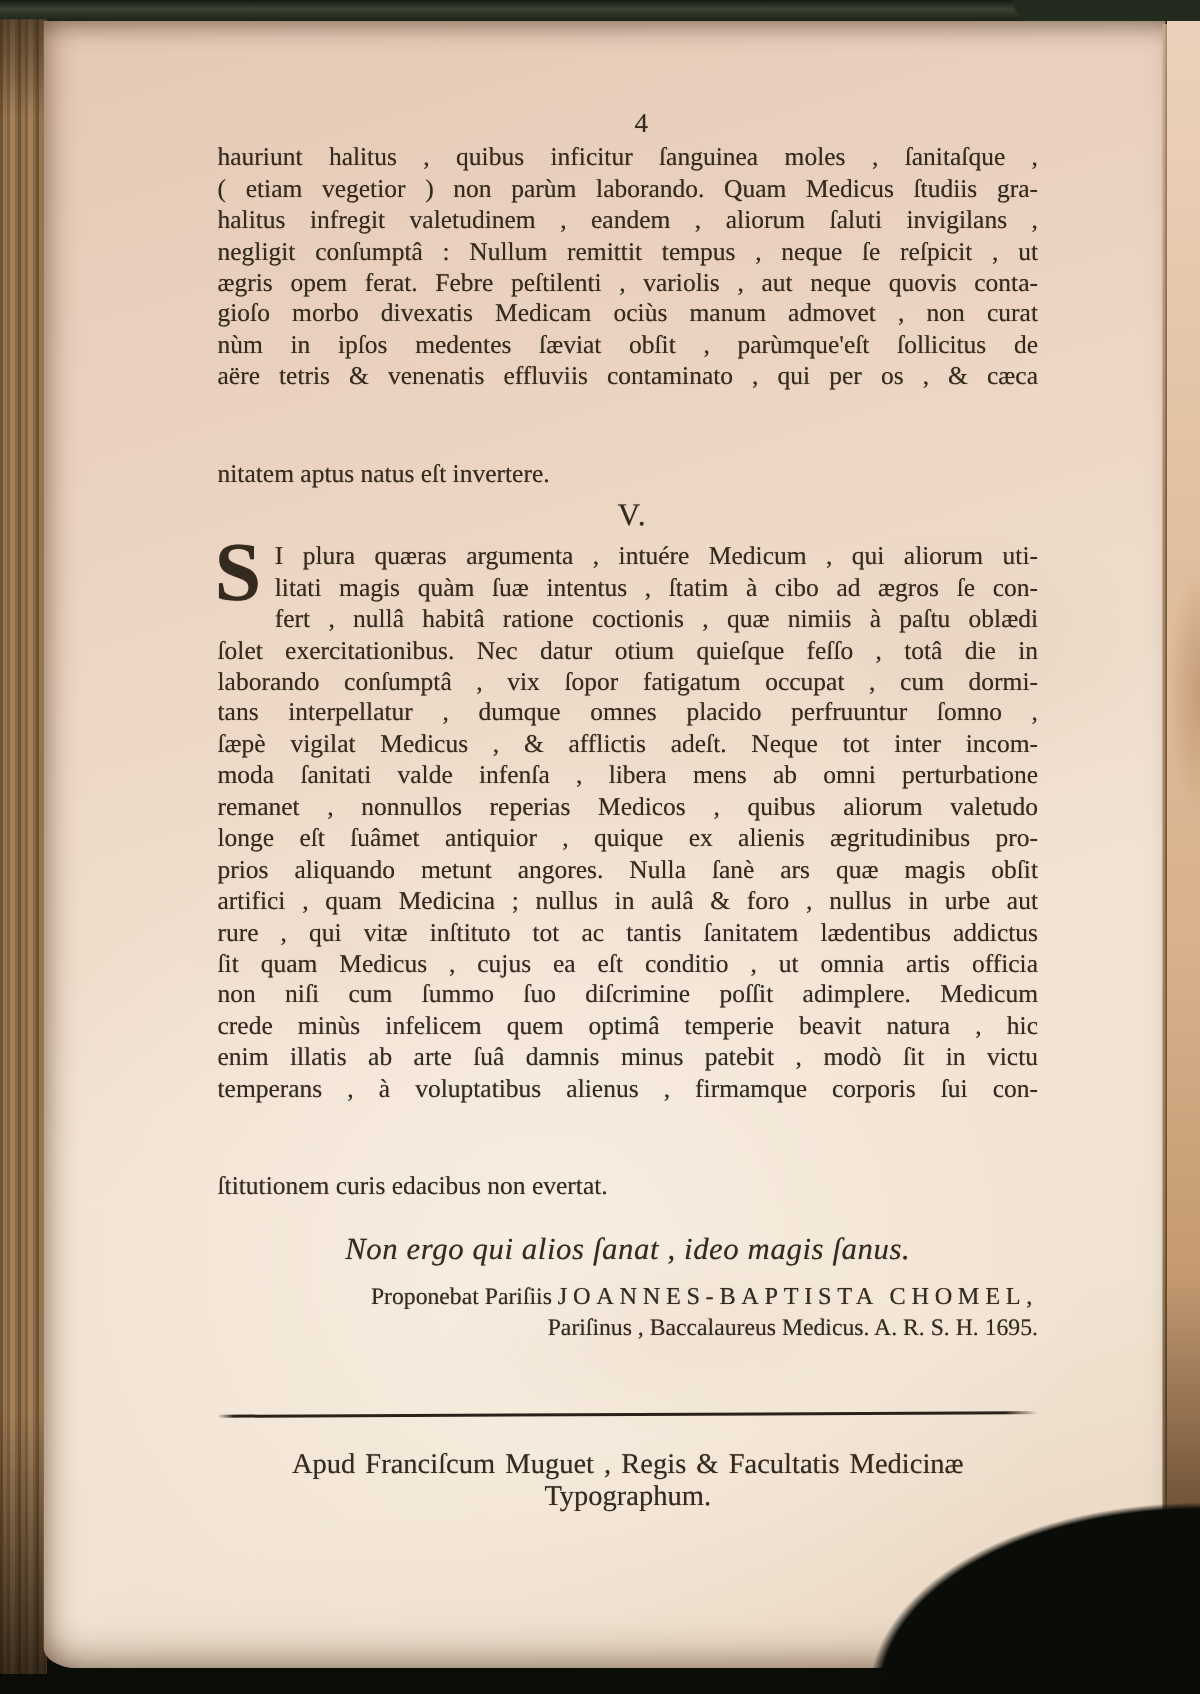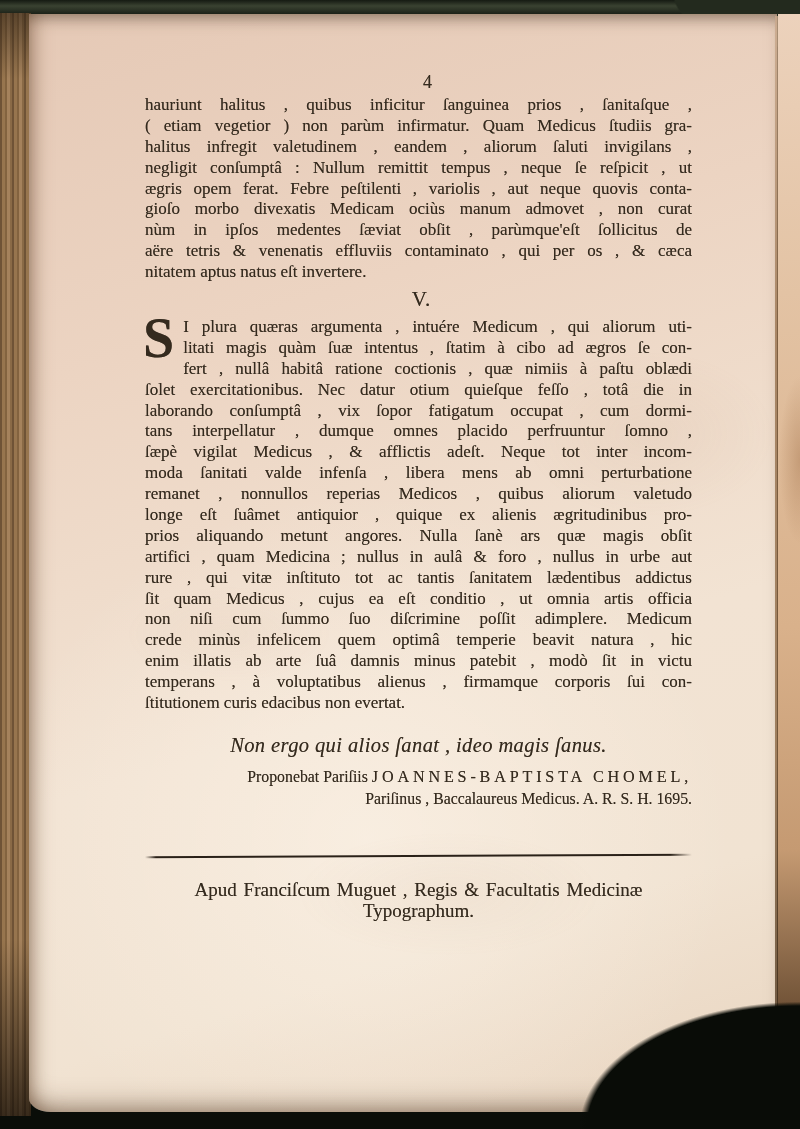--- a/index.html
+++ b/index.html
@@ -63,21 +63,21 @@
     background:radial-gradient(ellipse at 100% 100%, #090c07 58%, rgba(9,12,7,0) 60%);
   }
   
   .text-col{
     position:absolute;left:145px;top:72px;width:547px;
     color:#342a1e;font-size:17px;line-height:20.9px;
     text-shadow:0 0 .6px rgba(52,42,30,.55);
   }
   .pagenum{text-align:center;height:23px;font-size:18px;padding-left:18px;}
   .tline{height:20.9px;overflow:hidden;text-align:justify;text-align-last:justify;text-justify:inter-word;}
-  .lastline{text-align-last:left;}
+  .lastline{text-align-last:left;margin-top:44px;}
   .heading{ text-align:center;font-size:21px;letter-spacing:1px;height:26px;margin-top:6px;padding-left:6px;}
   .para2{margin-top:2px;}
   .dropcap{
     float:left;font-size:56px;line-height:43px;height:42px;
     margin:0 9px 0 -2px;font-weight:bold;
   }
   .epigraph{
     margin-top:21px;text-align:center;font-style:italic;font-size:20.5px;
     font-weight:normal;letter-spacing:.4px;height:28px;
   }
@@ -99,22 +99,22 @@
 
   <div class="paper"></div>
   <div class="crease"></div>
   <div class="right-strip"></div>
   <div class="bottom-dark"></div>
 
   <div class="text-col">
     <div class="pagenum">4</div>
 
     <div class="para1">
-        <div class="tline">hauriunt halitus , quibus inficitur ſanguinea prios , ſanitaſque ,</div>
-        <div class="tline">( etiam vegetior ) non parùm infirmatur.  Quam Medicus ſtudiis gra-</div>
+        <div class="tline">hauriunt halitus , quibus inficitur ſanguinea moles , ſanitaſque ,</div>
+        <div class="tline">( etiam vegetior ) non parùm laborando.  Quam Medicus ſtudiis gra-</div>
         <div class="tline">halitus infregit valetudinem , eandem , aliorum ſaluti invigilans ,</div>
         <div class="tline">negligit conſumptâ : Nullum remittit tempus , neque ſe reſpicit , ut</div>
         <div class="tline">ægris opem ferat.  Febre peſtilenti , variolis ,  aut neque quovis conta-</div>
         <div class="tline">gioſo morbo divexatis  Medicam ociùs manum admovet , non curat</div>
         <div class="tline">nùm in  ipſos medentes ſæviat  obſit , parùmque'eſt ſollicitus  de</div>
         <div class="tline">aëre tetris &amp; venenatis effluviis contaminato ,  qui per os , &amp; cæca</div>
         <div class="tline lastline">nitatem aptus natus eſt invertere.</div>
       </div>
 
     <div class="heading">V.</div>

